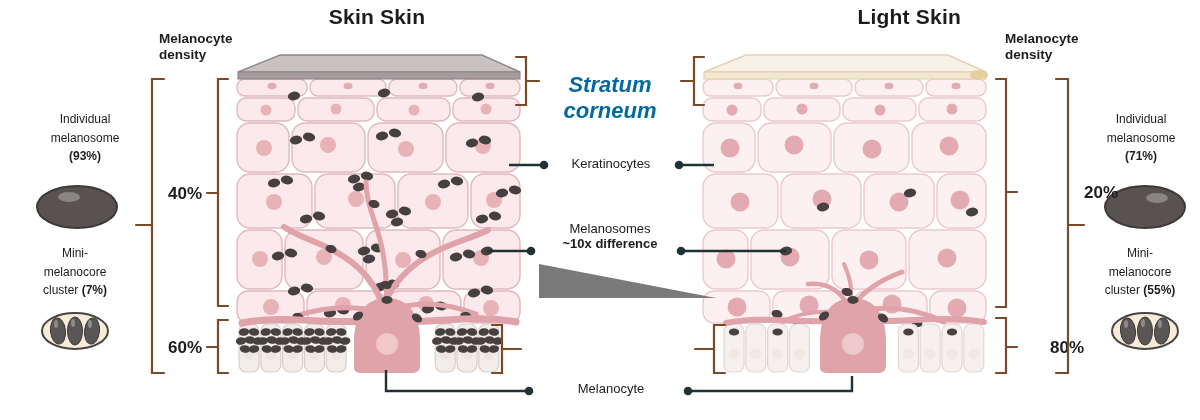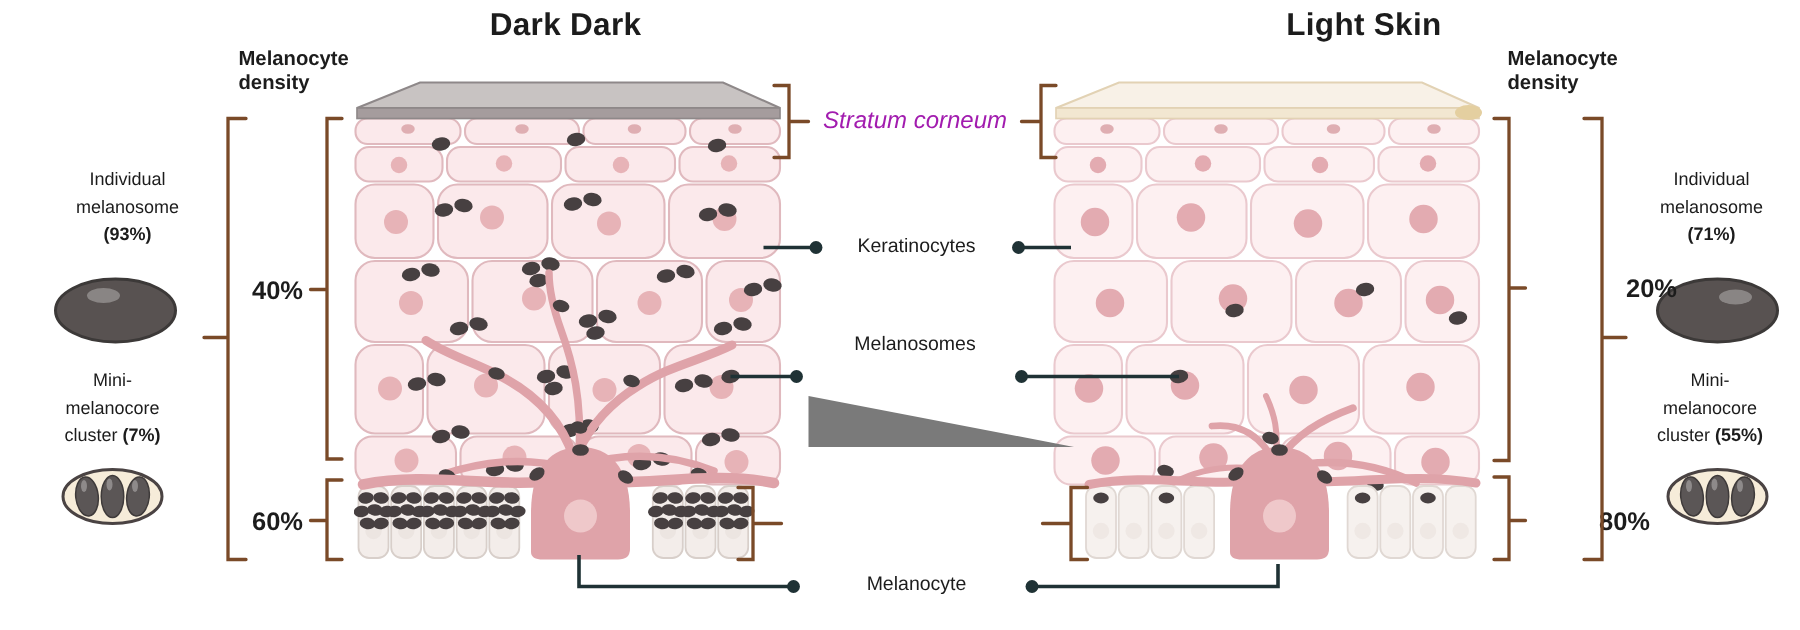--- a/index.html
+++ b/index.html
@@ -6,30 +6,30 @@
   #fig{position:relative;width:1200px;height:420px;background:#ffffff;overflow:hidden;
        font-family:"Liberation Sans", sans-serif;color:#1c1c1c;}
   .abs{position:absolute;}
   .pre{white-space:pre-line;}
   .ctr{text-align:center;}
   .title{font-size:21px;font-weight:bold;letter-spacing:.2px;}
   .density{font-size:13.5px;font-weight:bold;line-height:15.5px;}
   .pct{font-size:17px;font-weight:600;}
   .sidelabel{font-size:12px;line-height:18.5px;}
   .sidelabel b{font-weight:bold;}
-  .brown{color:#a21caf;font-style:italic;font-weight:400;font-size:16px;}
+  .brown{color:#0369a1;font-style:italic;font-weight:700;font-size:22px;}
   .midlabel{font-size:13px;}
   svg{display:block;}
 </style>
 </head>
 <body>
 
 <div id="fig">
 
-  <div class="abs ctr title" style="left:267px;top:5px;width:220px;">Dark Dark</div>
+  <div class="abs ctr title" style="left:267px;top:5px;width:220px;">Skin Skin</div>
   <div class="abs ctr title" style="left:741px;top:5px;width:220px;text-align:right;">Light Skin</div>
 
   <div class="abs density pre" style="left:159px;top:31px;width:90px;">Melanocyte
 density</div>
   <div class="abs ctr sidelabel" style="left:10px;top:110px;width:150px;">
     <div class="pre">Individual
 melanosome</div>
     <b>(93%)</b>
   </div>
   <svg class="abs" style="left:34px;top:184px;" width="86" height="46">
@@ -72,21 +72,21 @@
   <svg class="abs" style="left:1110px;top:311px;" width="70" height="40">
     <ellipse cx="35" cy="20" rx="33" ry="18" fill="#f6ecd9" stroke="#4a4343" stroke-width="2"></ellipse>
     <ellipse cx="18" cy="20" rx="7.5" ry="13" fill="#5b5656" stroke="#3e3a3a" transform="rotate(-6 18 20)"></ellipse>
     <ellipse cx="35" cy="20" rx="7.5" ry="14" fill="#5b5656" stroke="#3e3a3a"></ellipse>
     <ellipse cx="52" cy="20" rx="7.5" ry="13" fill="#5b5656" stroke="#3e3a3a" transform="rotate(6 52 20)"></ellipse>
     <ellipse cx="16" cy="13" rx="2" ry="4" fill="#8e8a8a"></ellipse>
     <ellipse cx="33" cy="12" rx="2" ry="4" fill="#8e8a8a"></ellipse>
     <ellipse cx="50" cy="13" rx="2" ry="4" fill="#8e8a8a"></ellipse>
   </svg>
   <div class="abs pct" style="left:1068px;top:183px;width:60px;margin-left:16px;">20%</div>
-  <div class="abs pct" style="left:1050px;top:338px;width:60px;margin-left:16px;">80%</div>
+  <div class="abs pct" style="left:1050px;top:338px;width:60px;">80%</div>
 
   <svg class="abs" style="left:236px;top:52px;" width="286" height="326" viewBox="0 0 286 326" id="darkBlock">
       <rect x="1" y="27" width="70" height="17" rx="8" fill="#fbe9eb" stroke="#e0b9be" stroke-width="1.4"></rect>
       <rect x="74" y="27" width="76" height="17" rx="8" fill="#fbe9eb" stroke="#e0b9be" stroke-width="1.4"></rect>
       <rect x="153" y="27" width="68" height="17" rx="8" fill="#fbe9eb" stroke="#e0b9be" stroke-width="1.4"></rect>
       <rect x="224" y="27" width="60" height="17" rx="8" fill="#fbe9eb" stroke="#e0b9be" stroke-width="1.4"></rect>
       <rect x="1" y="46" width="58" height="23" rx="9" fill="#fbe9eb" stroke="#e0b9be" stroke-width="1.4"></rect>
       <rect x="62" y="46" width="76" height="23" rx="9" fill="#fbe9eb" stroke="#e0b9be" stroke-width="1.4"></rect>
       <rect x="141" y="46" width="73" height="23" rx="9" fill="#fbe9eb" stroke="#e0b9be" stroke-width="1.4"></rect>
       <rect x="217" y="46" width="67" height="23" rx="9" fill="#fbe9eb" stroke="#e0b9be" stroke-width="1.4"></rect>
@@ -360,20 +360,21 @@
       <ellipse cx="181" cy="266" rx="5.6" ry="3.9" fill="#474041" transform="rotate(35 181 266)"></ellipse>
       <polygon points="2,20 44,3 246,3 284,20" fill="#f8f1e7" stroke="#e2d2b4" stroke-width="1.4"></polygon>
       <rect x="2" y="20" width="282" height="7" fill="#f2e7d1" stroke="#e2d2b4" stroke-width="1.1"></rect>
       <ellipse cx="277" cy="23" rx="9" ry="5" fill="#e4cfa0"></ellipse>
     </svg>
 
   <div class="abs ctr brown" style="left:535px;top:72px;width:150px;">Stratum corneum</div>
   <div class="abs ctr midlabel" style="left:550px;top:156px;width:122px;">Keratinocytes</div>
   <div class="abs ctr" style="left:524px;top:221px;width:172px;">
     <div class="midlabel">Melanosomes</div>
+    <div class="midlabel" style="font-weight:bold;">~10x difference</div>
   </div>
   <div class="abs ctr midlabel" style="left:549px;top:381px;width:124px;">Melanocyte</div>
 
   <svg class="abs" style="left:0;top:0;" width="1200" height="420">
     <g stroke="#7a4a28" stroke-width="2.2" fill="none" stroke-linecap="round">
       <path d="M164,79 H152 V373 H164 M152,225 H136"></path>
       <path d="M228,79 H218 V306 H228 M218,193 H207"></path>
       <path d="M228,320 H218 V373 H228 M218,347 H207"></path>
       <path d="M1056,79 H1068 V373 H1056 M1068,225 H1084"></path>
       <path d="M996,79 H1006 V307 H996 M1006,192 H1017"></path>

